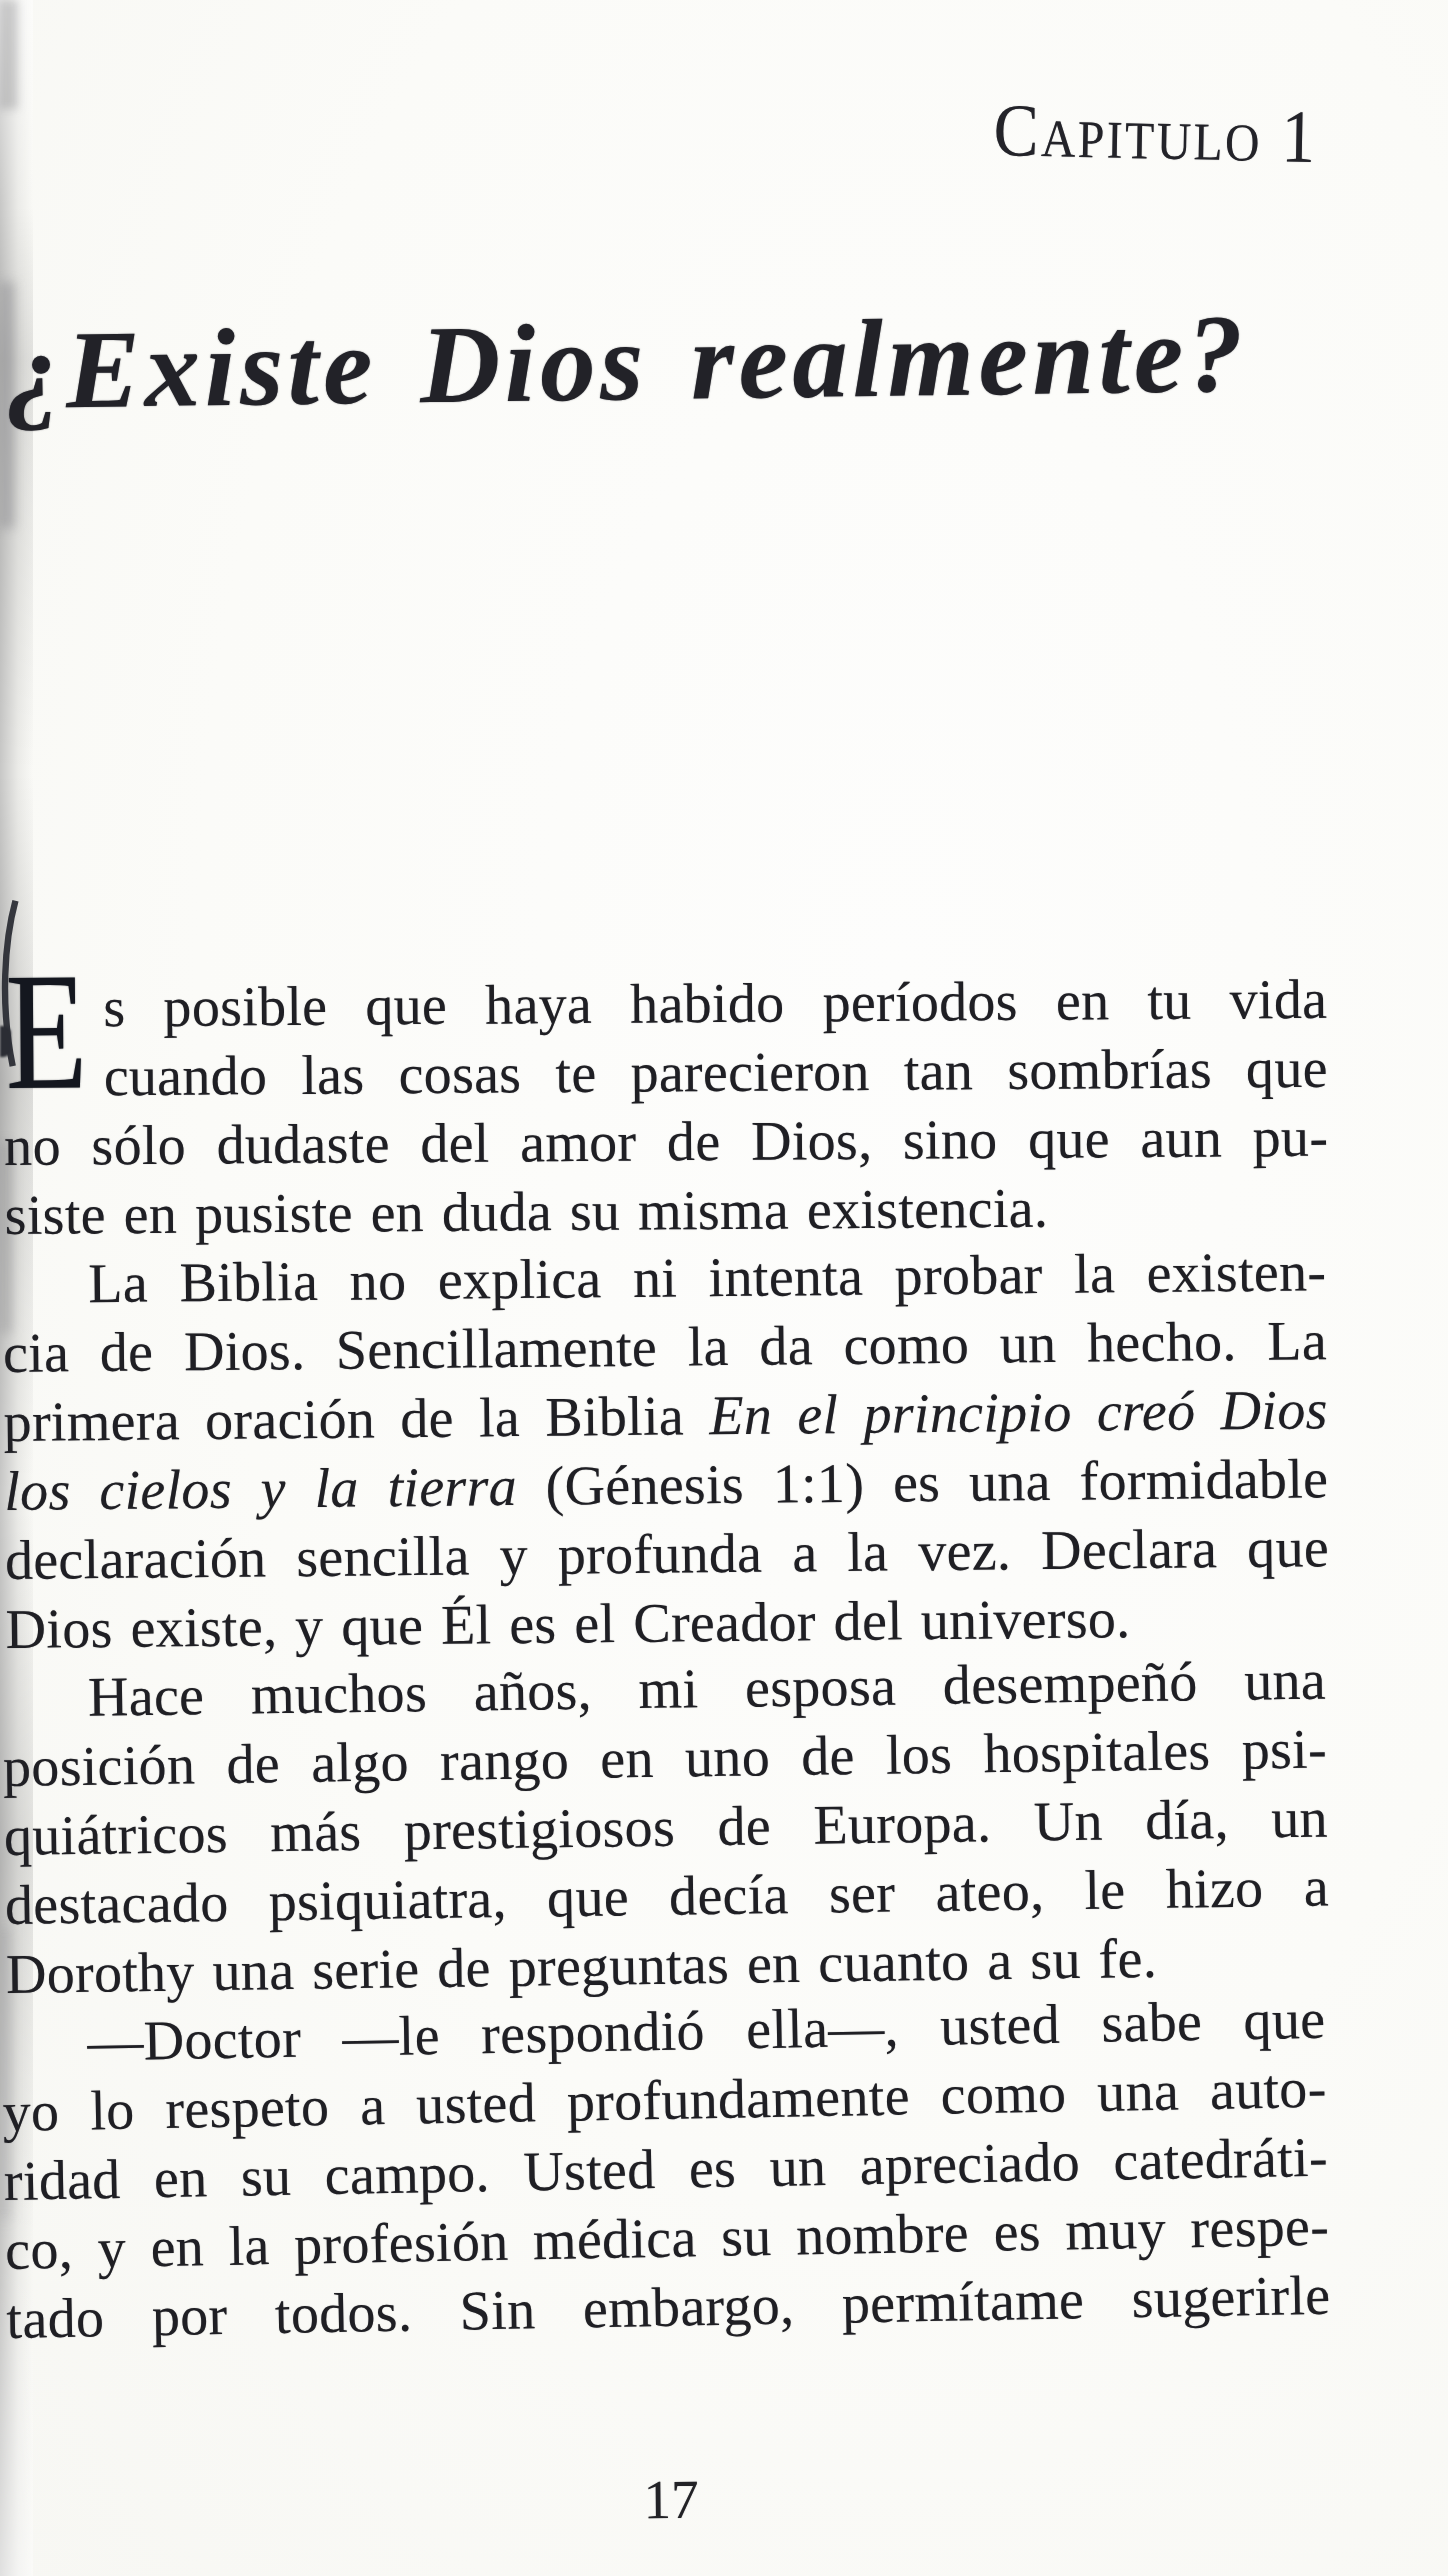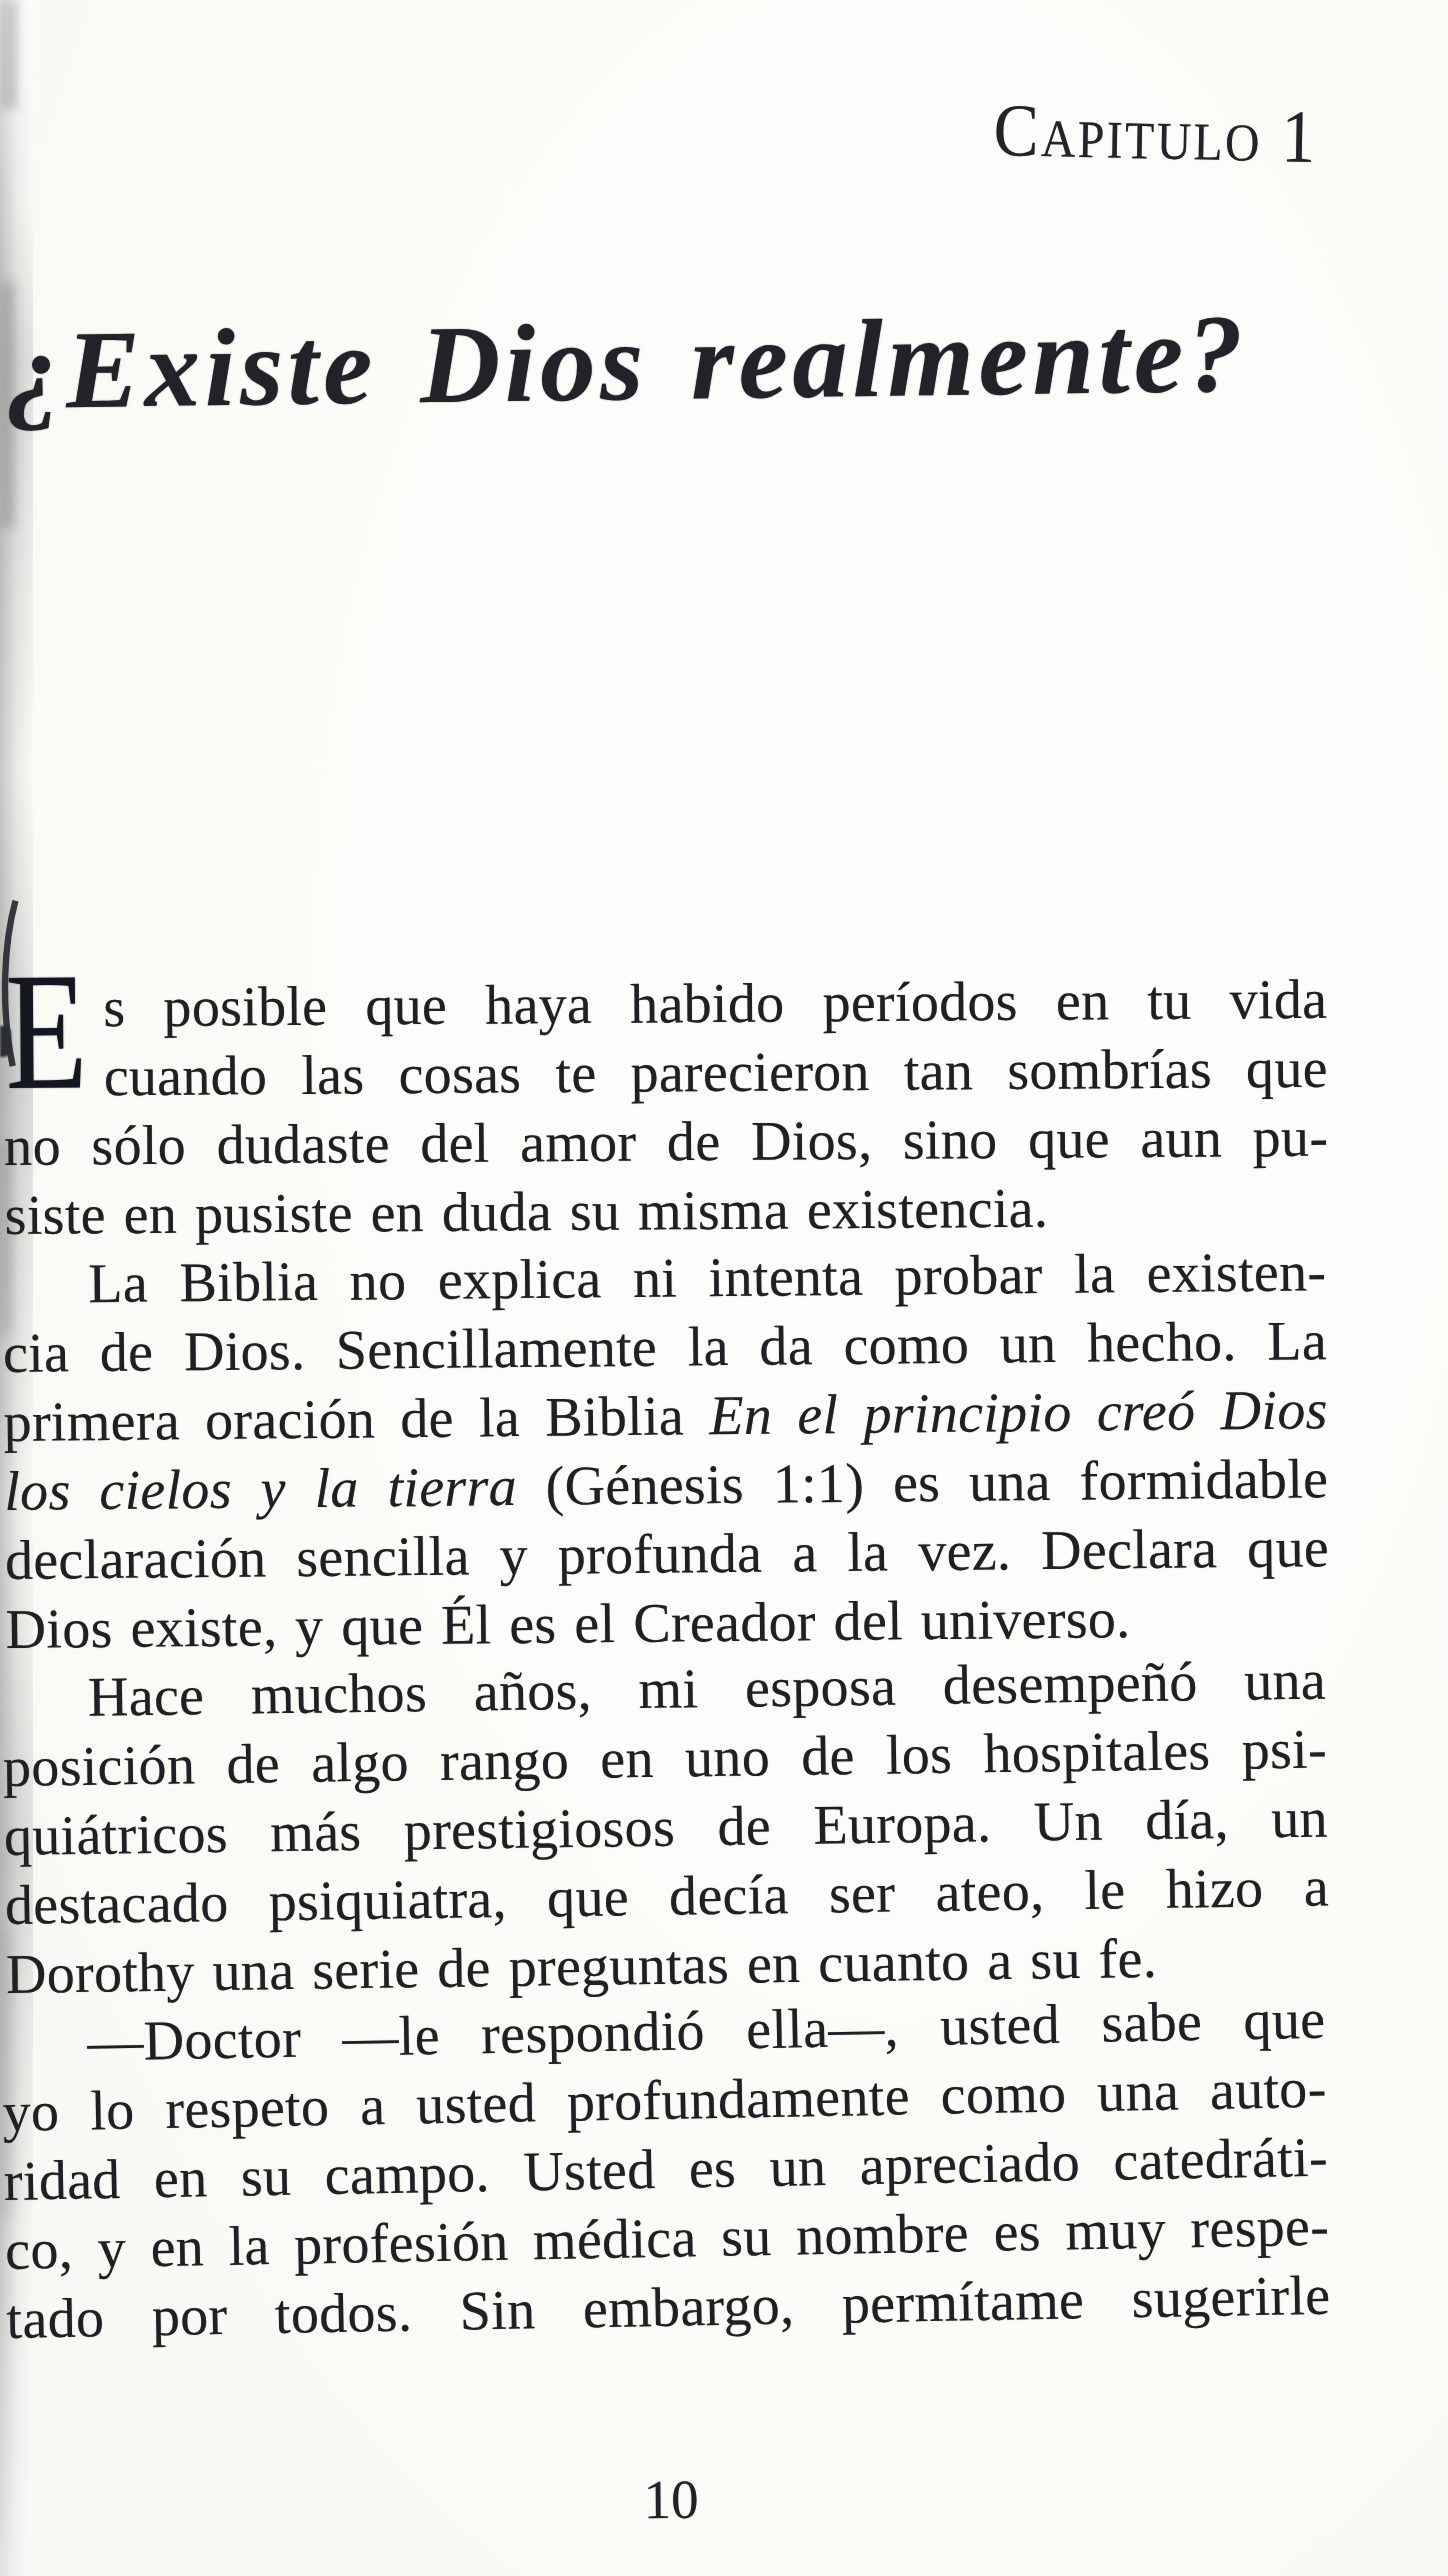--- a/index.html
+++ b/index.html
@@ -146,18 +146,18 @@
         <div class="paragraph">
           <div class="line just ind"><span>—Doctor —le respondió ella—, usted sabe que</span></div>
           <div class="line just"><span>yo lo respeto a usted profundamente como una auto-</span></div>
           <div class="line just"><span>ridad en su campo. Usted es un apreciado catedráti-</span></div>
           <div class="line just"><span>co, y en la profesión médica su nombre es muy respe-</span></div>
           <div class="line just"><span>tado por todos. Sin embargo, permítame sugerirle</span></div>
         </div>
       </div>
 
     <div class="footer">
-      <span>10</span>
+      <span>17</span>
     </div>
 
   </div>
 </div>
 
 
 </body></html>

